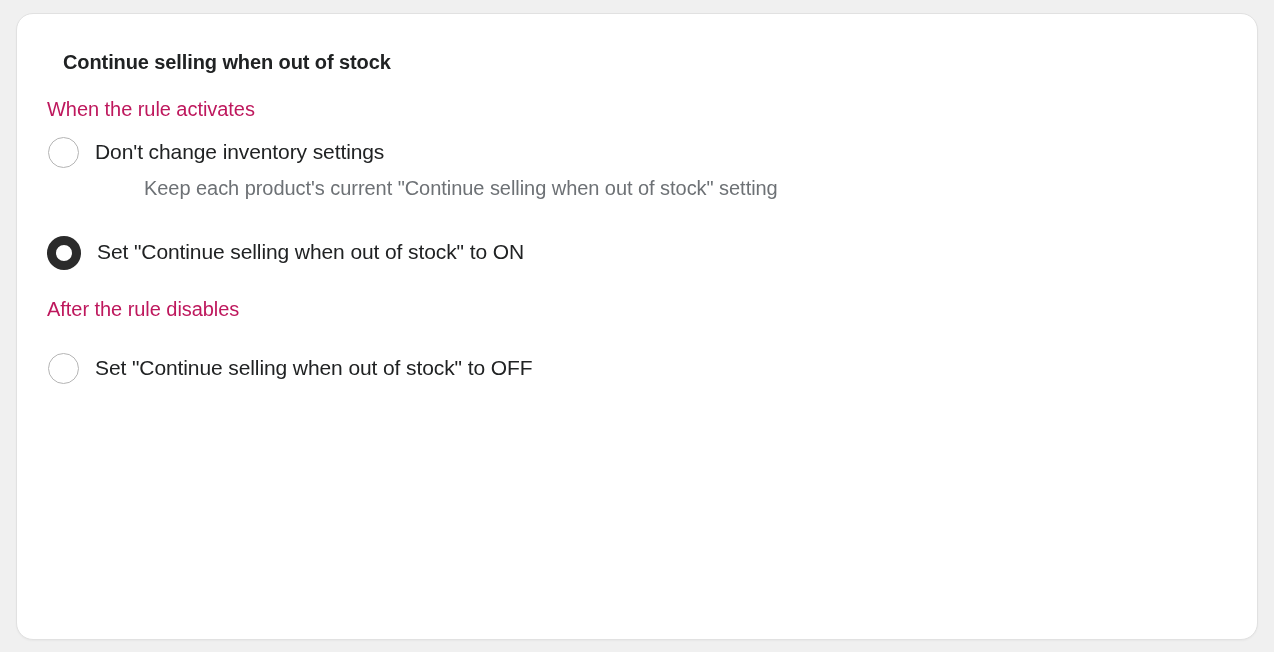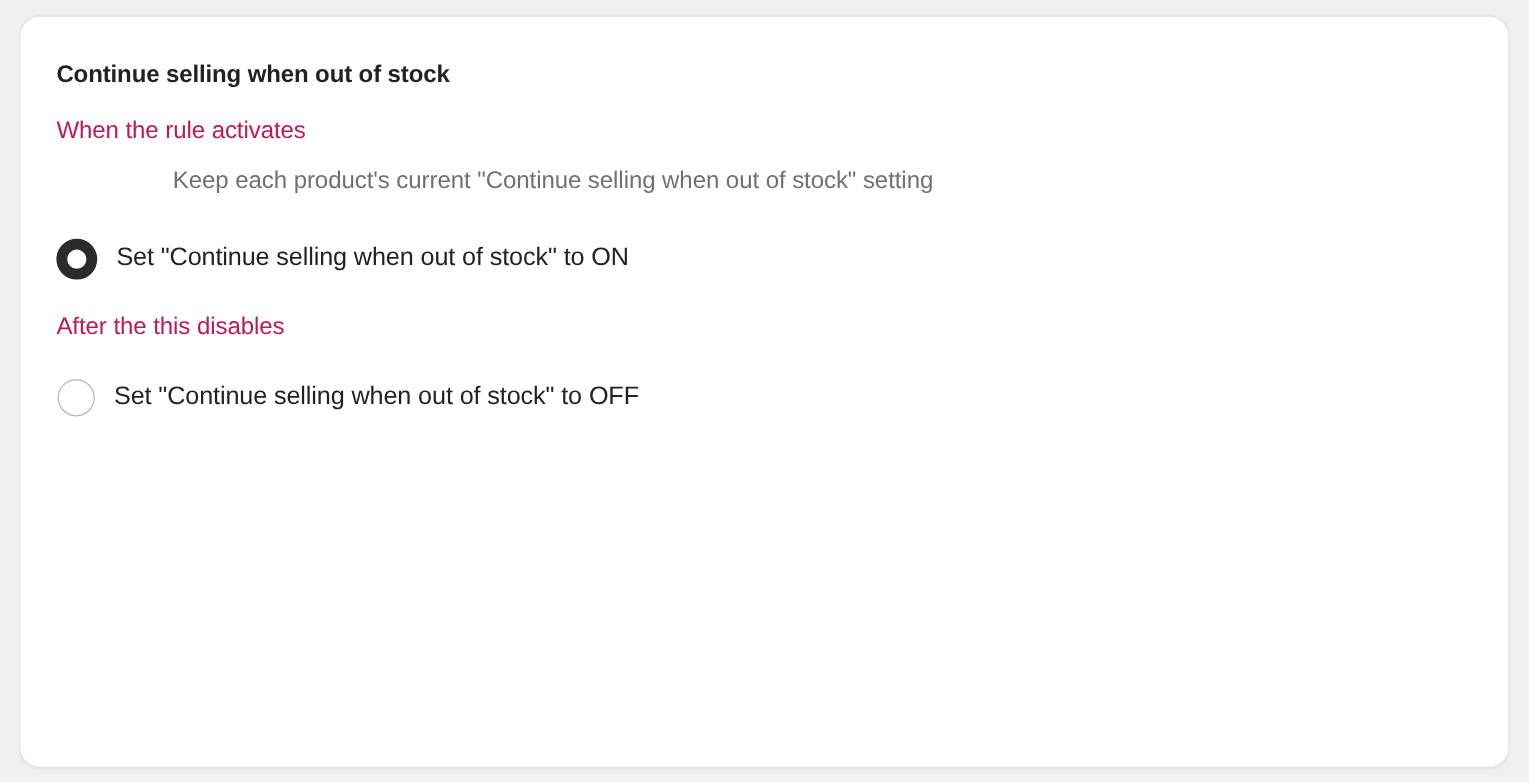--- a/index.html
+++ b/index.html
@@ -32,21 +32,21 @@
   .card-inner {
     padding: 35px 30px 0 30px;
   }
 
   .card-title {
     font-size: 20px;
     font-weight: bold;
     color: #202223;
     line-height: 26px;
     letter-spacing: -0.1px;
-    margin: 0 0 21px 0;
+    margin: 0 0 21px 16px;
   }
 
   .section-header {
     font-size: 20px;
     font-weight: 400;
     color: #be185d;
     line-height: 26px;
     letter-spacing: -0.05px;
     margin: 0 0 14px 0;
   }
@@ -122,33 +122,37 @@
 <body>
 
 <div class="card">
   <div class="card-inner">
 
     <div class="card-title">Continue selling when out of stock</div>
 
     <div class="section-header">When the rule activates</div>
 
     <div class="option-row">
+      <div class="option">
+        <span class="radio off"></span>
+        <span class="option-label">Don't change inventory settings</span>
+      </div>
       <div class="option-desc">Keep each product's current "Continue selling when out of stock" setting</div>
     </div>
 
     <div class="gap-after-desc"></div>
 
     <div class="option-row">
       <div class="option">
         <span class="radio on"></span>
         <span class="option-label">Set "Continue selling when out of stock" to ON</span>
       </div>
     </div>
 
-    <div class="section-header second">After the this disables</div>
+    <div class="section-header second">After the rule disables</div>
 
 
     <div class="gap-after-desc"></div>
 
     <div class="option-row">
       <div class="option">
         <span class="radio off"></span>
         <span class="option-label">Set "Continue selling when out of stock" to OFF</span>
       </div>
     </div>

